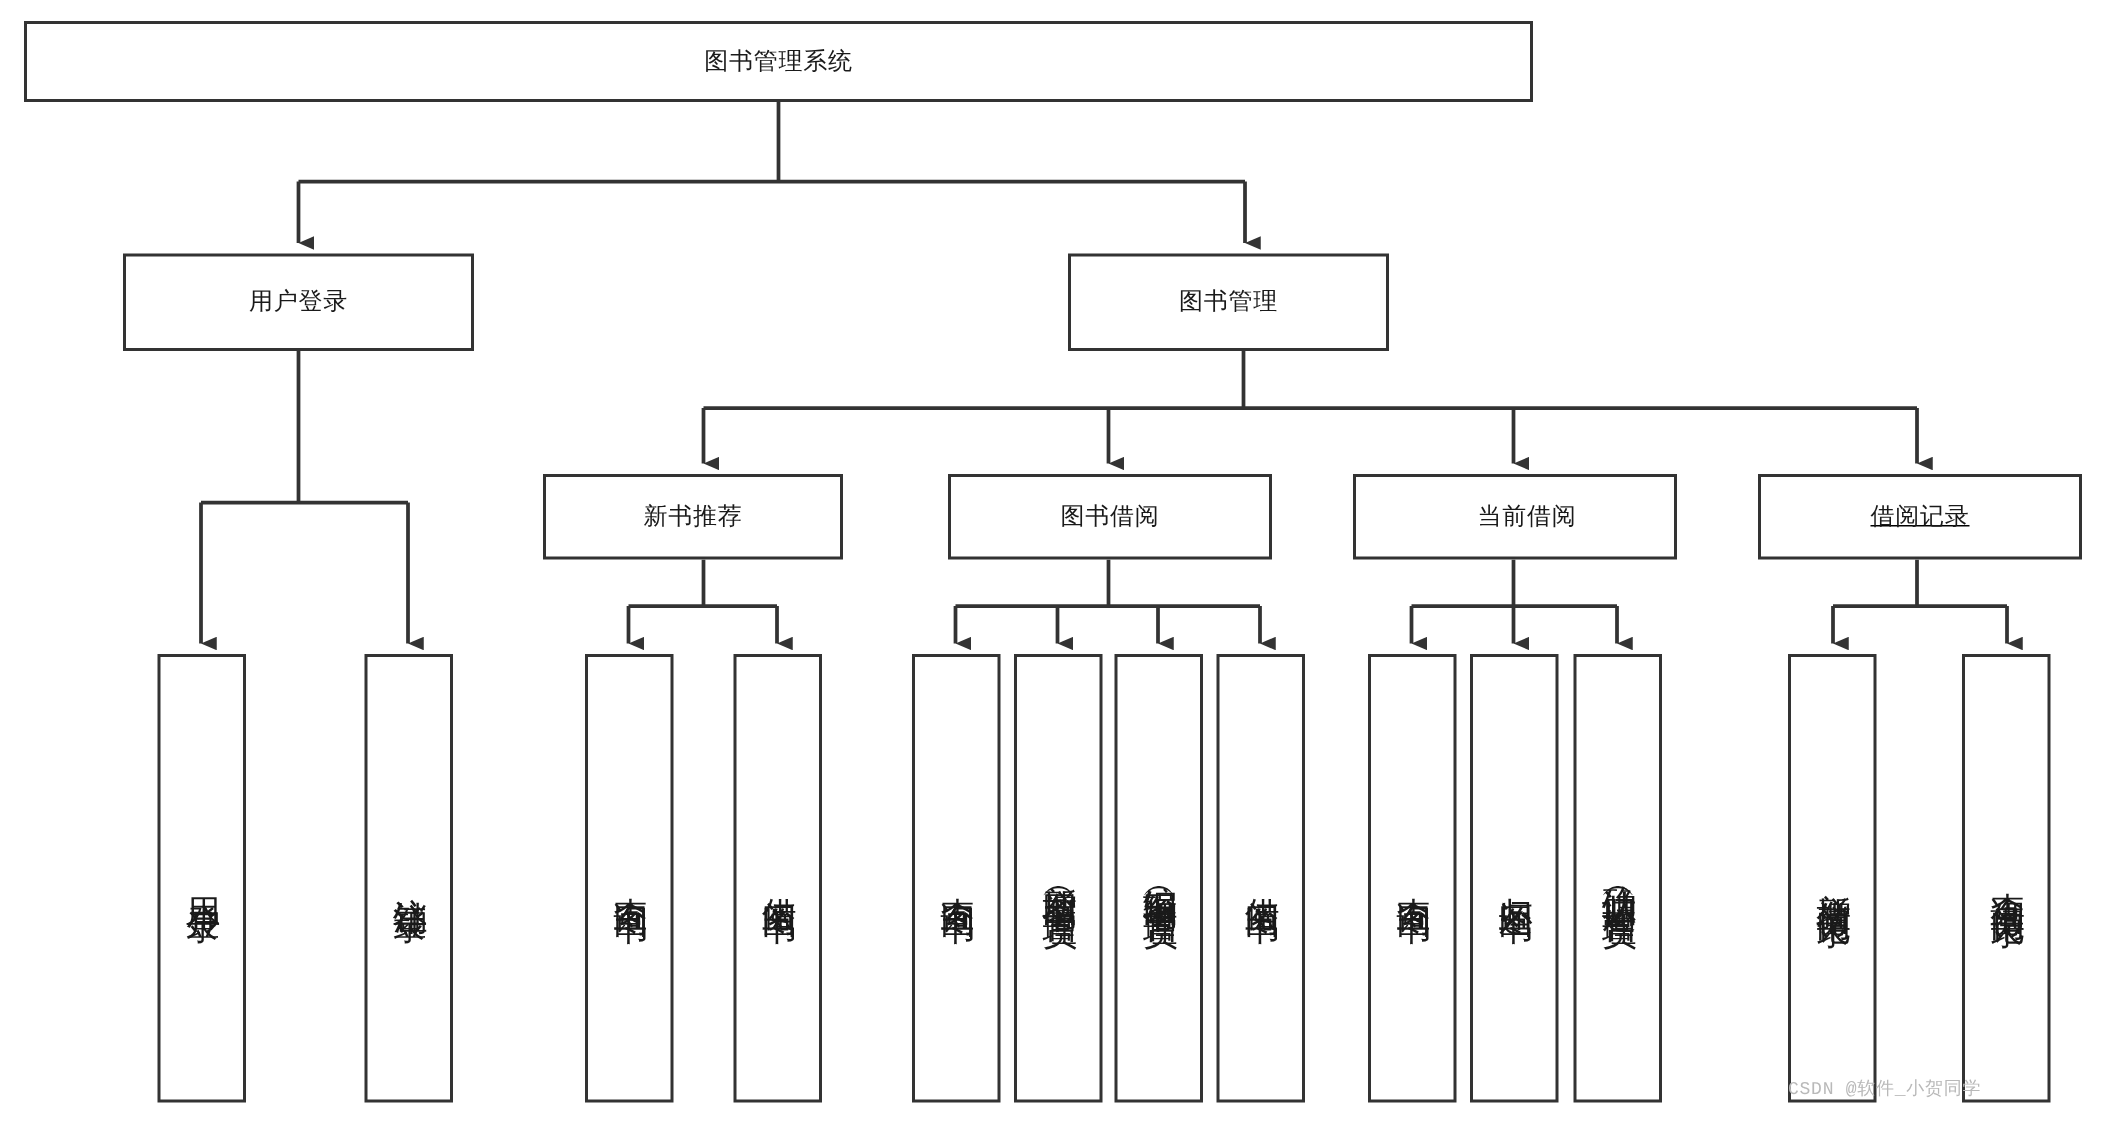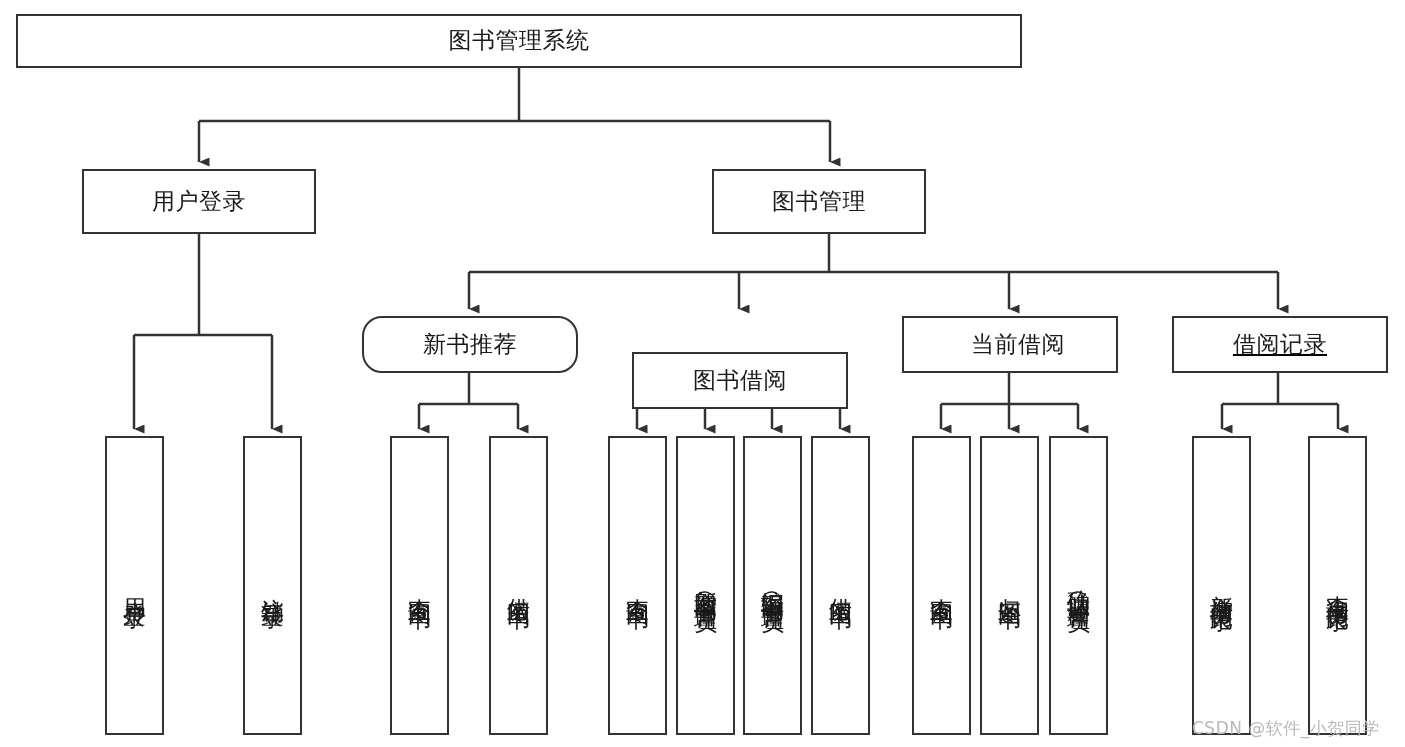--- a/index.html
+++ b/index.html
@@ -36,34 +36,35 @@
   }
   .node-label {
     color: #1a1a1a;
     line-height: 1.18;
     letter-spacing: 0.5px;
     white-space: pre;
     text-align: center;
   }
   .h-node .node-label {
     writing-mode: horizontal-tb;
-    font-size: 23px;
+    font-size: 16px;
   }
   .v-node .node-label {
     writing-mode: vertical-rl;
     text-orientation: upright;
     font-size: 23px;
     letter-spacing: 3px;
   }
   .watermark {
     position: absolute;
     color: #b9b9b9;
-    font-size: 17px;
+    font-size: 12px;
     letter-spacing: 0.5px;
     white-space: nowrap;
+    font-family: Liberation Mono, monospace;
   }
 </style>
 </head>
 <body>
 
 <div id="canvas">
 
   <svg id="wires" viewBox="0 0 1405 747" xmlns="http://www.w3.org/2000/svg">
     <defs>
       <marker id="arrow" markerWidth="9" markerHeight="11" refX="4.5" refY="10.5" orient="auto" markerUnits="userSpaceOnUse">
@@ -118,24 +119,24 @@
     <span class="node-label">图书管理系统</span>
   </div>
 
   <div class="node h-node" style="left:82px; top:169px; width:234px; height:65px;">
     <span class="node-label">用户登录</span>
   </div>
   <div class="node h-node" style="left:712px; top:169px; width:214px; height:65px;">
     <span class="node-label">图书管理</span>
   </div>
 
-  <div class="node h-node" style="left:362px; top:316px; width:216px; height:57px;border-radius:20px;">
+  <div class="node h-node" style="left:362px; top:316px; width:200px; height:57px;">
     <span class="node-label">新书推荐</span>
   </div>
-  <div class="node h-node" style="left:632px; top:316px; width:216px; height:57px;margin-top:36px;">
+  <div class="node h-node" style="left:632px; top:316px; width:216px; height:57px;">
     <span class="node-label">图书借阅</span>
   </div>
   <div class="node h-node" style="left:902px; top:316px; width:216px; height:57px;padding-left:16px;">
     <span class="node-label">当前借阅</span>
   </div>
   <div class="node h-node" style="left:1172px; top:316px; width:216px; height:57px;text-decoration:underline;">
     <span class="node-label">借阅记录</span>
   </div>
 
   <div class="node v-node" style="left:105px; top:436px; width:59px; height:299px;">

